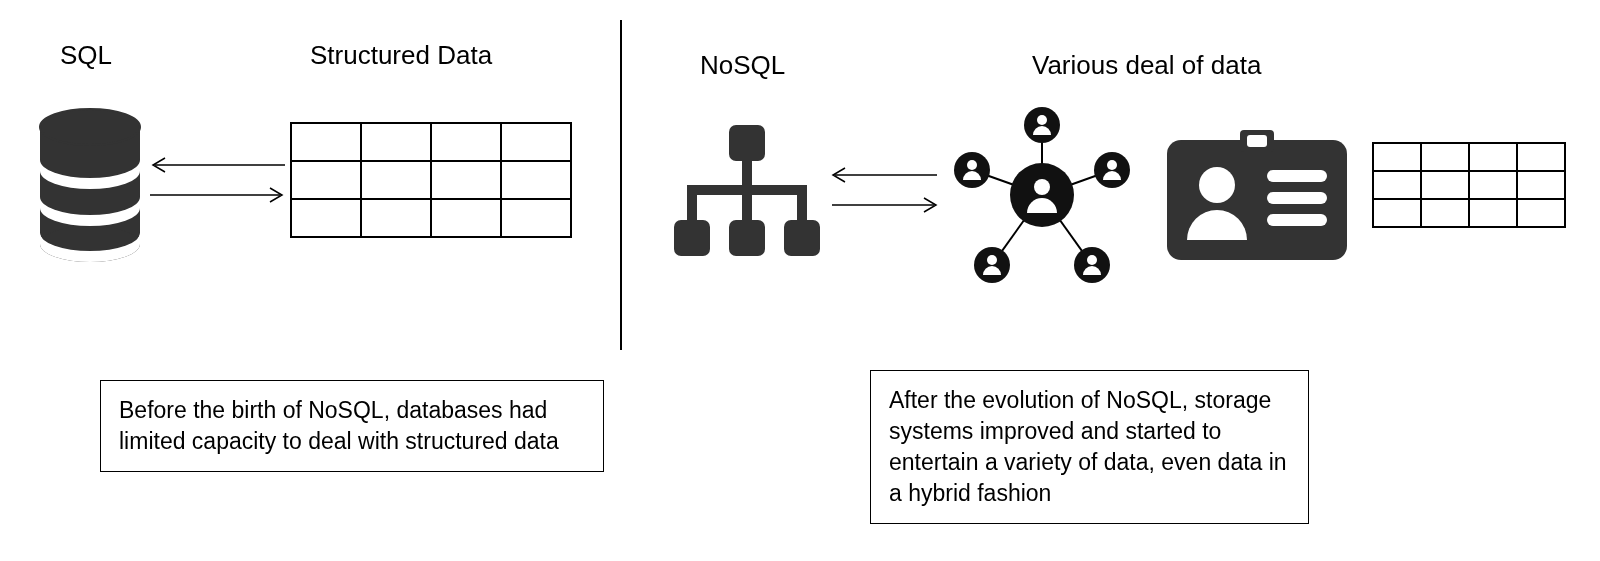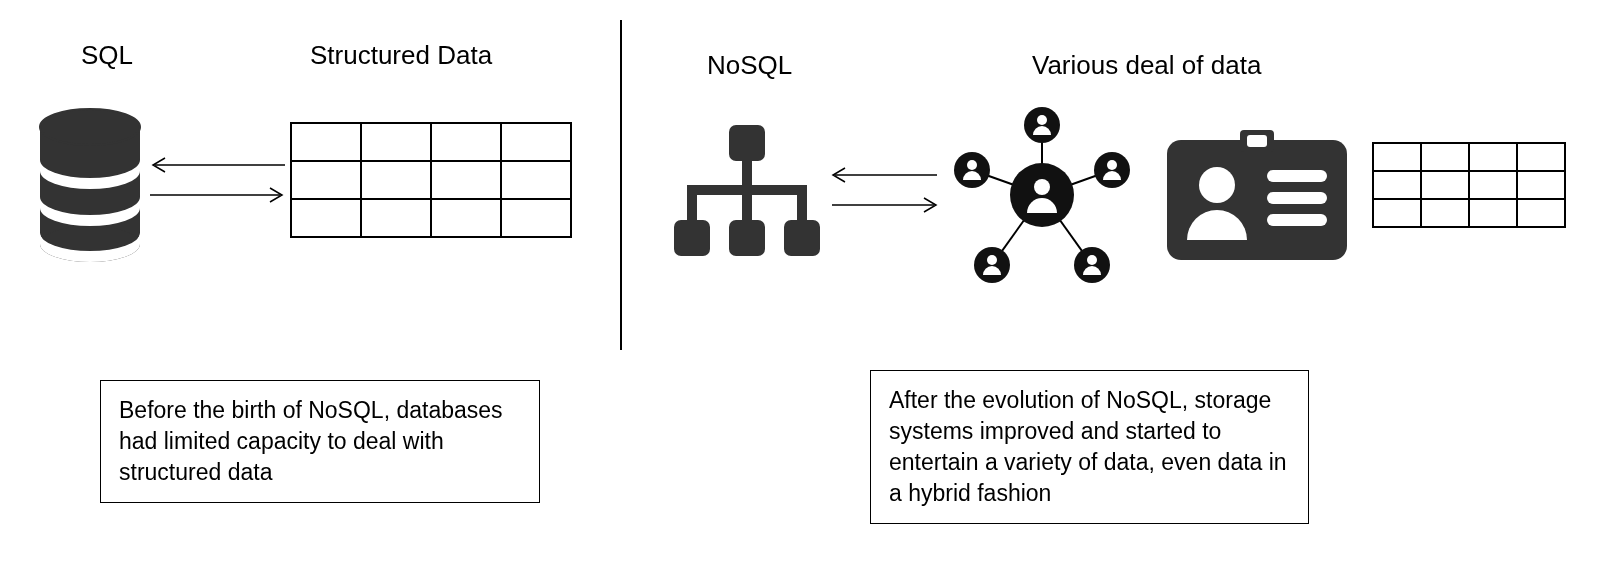--- a/index.html
+++ b/index.html
@@ -80,21 +80,21 @@
   
   .card-icon { position: absolute; width: 190px; height: 140px; }
   .card-icon svg { width: 100%; height: 100%; }
 </style>
 </head>
 <body>
 
 <div class="row-top">
 
   <div class="panel-left">
-    <div class="label" style="left:51px; top:20px;">SQL</div>
+    <div class="label" style="left:30px; top:20px;">SQL</div>
     <div class="label" style="left:280px; top:20px;">Structured Data</div>
 
     <div class="db-icon" style="left:0; top:85px;">
       <svg viewBox="0 0 120 160">
 
         <path d="M10 22 A50 18 0 0 1 110 22 L110 138 A50 18 0 0 1 10 138 Z" fill="#333"></path>
         <ellipse cx="60" cy="22" rx="50" ry="18" fill="#333"></ellipse>
         <ellipse cx="60" cy="22" rx="50" ry="18" fill="none" stroke="#333" stroke-width="2"></ellipse>
 
         <path d="M10 55 A50 18 0 0 0 110 55 L110 66 A50 18 0 0 1 10 66 Z" fill="#fff"></path>
@@ -134,21 +134,21 @@
             <td></td>
             <td></td>
           </tr>
     </tbody>
       </table>
   </div>
 
   <div class="divider"></div>
 
   <div class="panel-right">
-    <div class="label" style="left:55px; top:30px;">NoSQL</div>
+    <div class="label" style="left:48px; top:30px;">NoSQL</div>
     <div class="label" style="left:380px; top:30px;">Various deal of data</div>
 
     <div class="hier-icon" style="left:15px; top:100px;">
       <svg viewBox="0 0 160 150">
         <rect x="62" y="5" width="36" height="36" rx="7" fill="#333"></rect>
         <line x1="80" y1="41" x2="80" y2="70" stroke="#333" stroke-width="10"></line>
         <line x1="20" y1="70" x2="140" y2="70" stroke="#333" stroke-width="10"></line>
         <line x1="25" y1="70" x2="25" y2="100" stroke="#333" stroke-width="10"></line>
         <line x1="80" y1="70" x2="80" y2="100" stroke="#333" stroke-width="10"></line>
         <line x1="135" y1="70" x2="135" y2="100" stroke="#333" stroke-width="10"></line>
@@ -241,14 +241,14 @@
             <td></td>
             <td></td>
             <td></td>
             <td></td>
           </tr>
     </tbody>
       </table>
   </div>
 </div>
 
-<div class="caption-box" style="left:100px; top:380px; width:440px;">Before the birth of NoSQL, databases had limited capacity to deal with structured data</div>
+<div class="caption-box" style="left:100px; top:380px; width:504px;">Before the birth of NoSQL, databases had limited capacity to deal with structured data</div>
 <div class="caption-box" style="left:870px; top:370px; width:439px;">After the evolution of NoSQL, storage systems improved and started to entertain a variety of data, even data in a hybrid fashion</div>
 
 </body></html>

